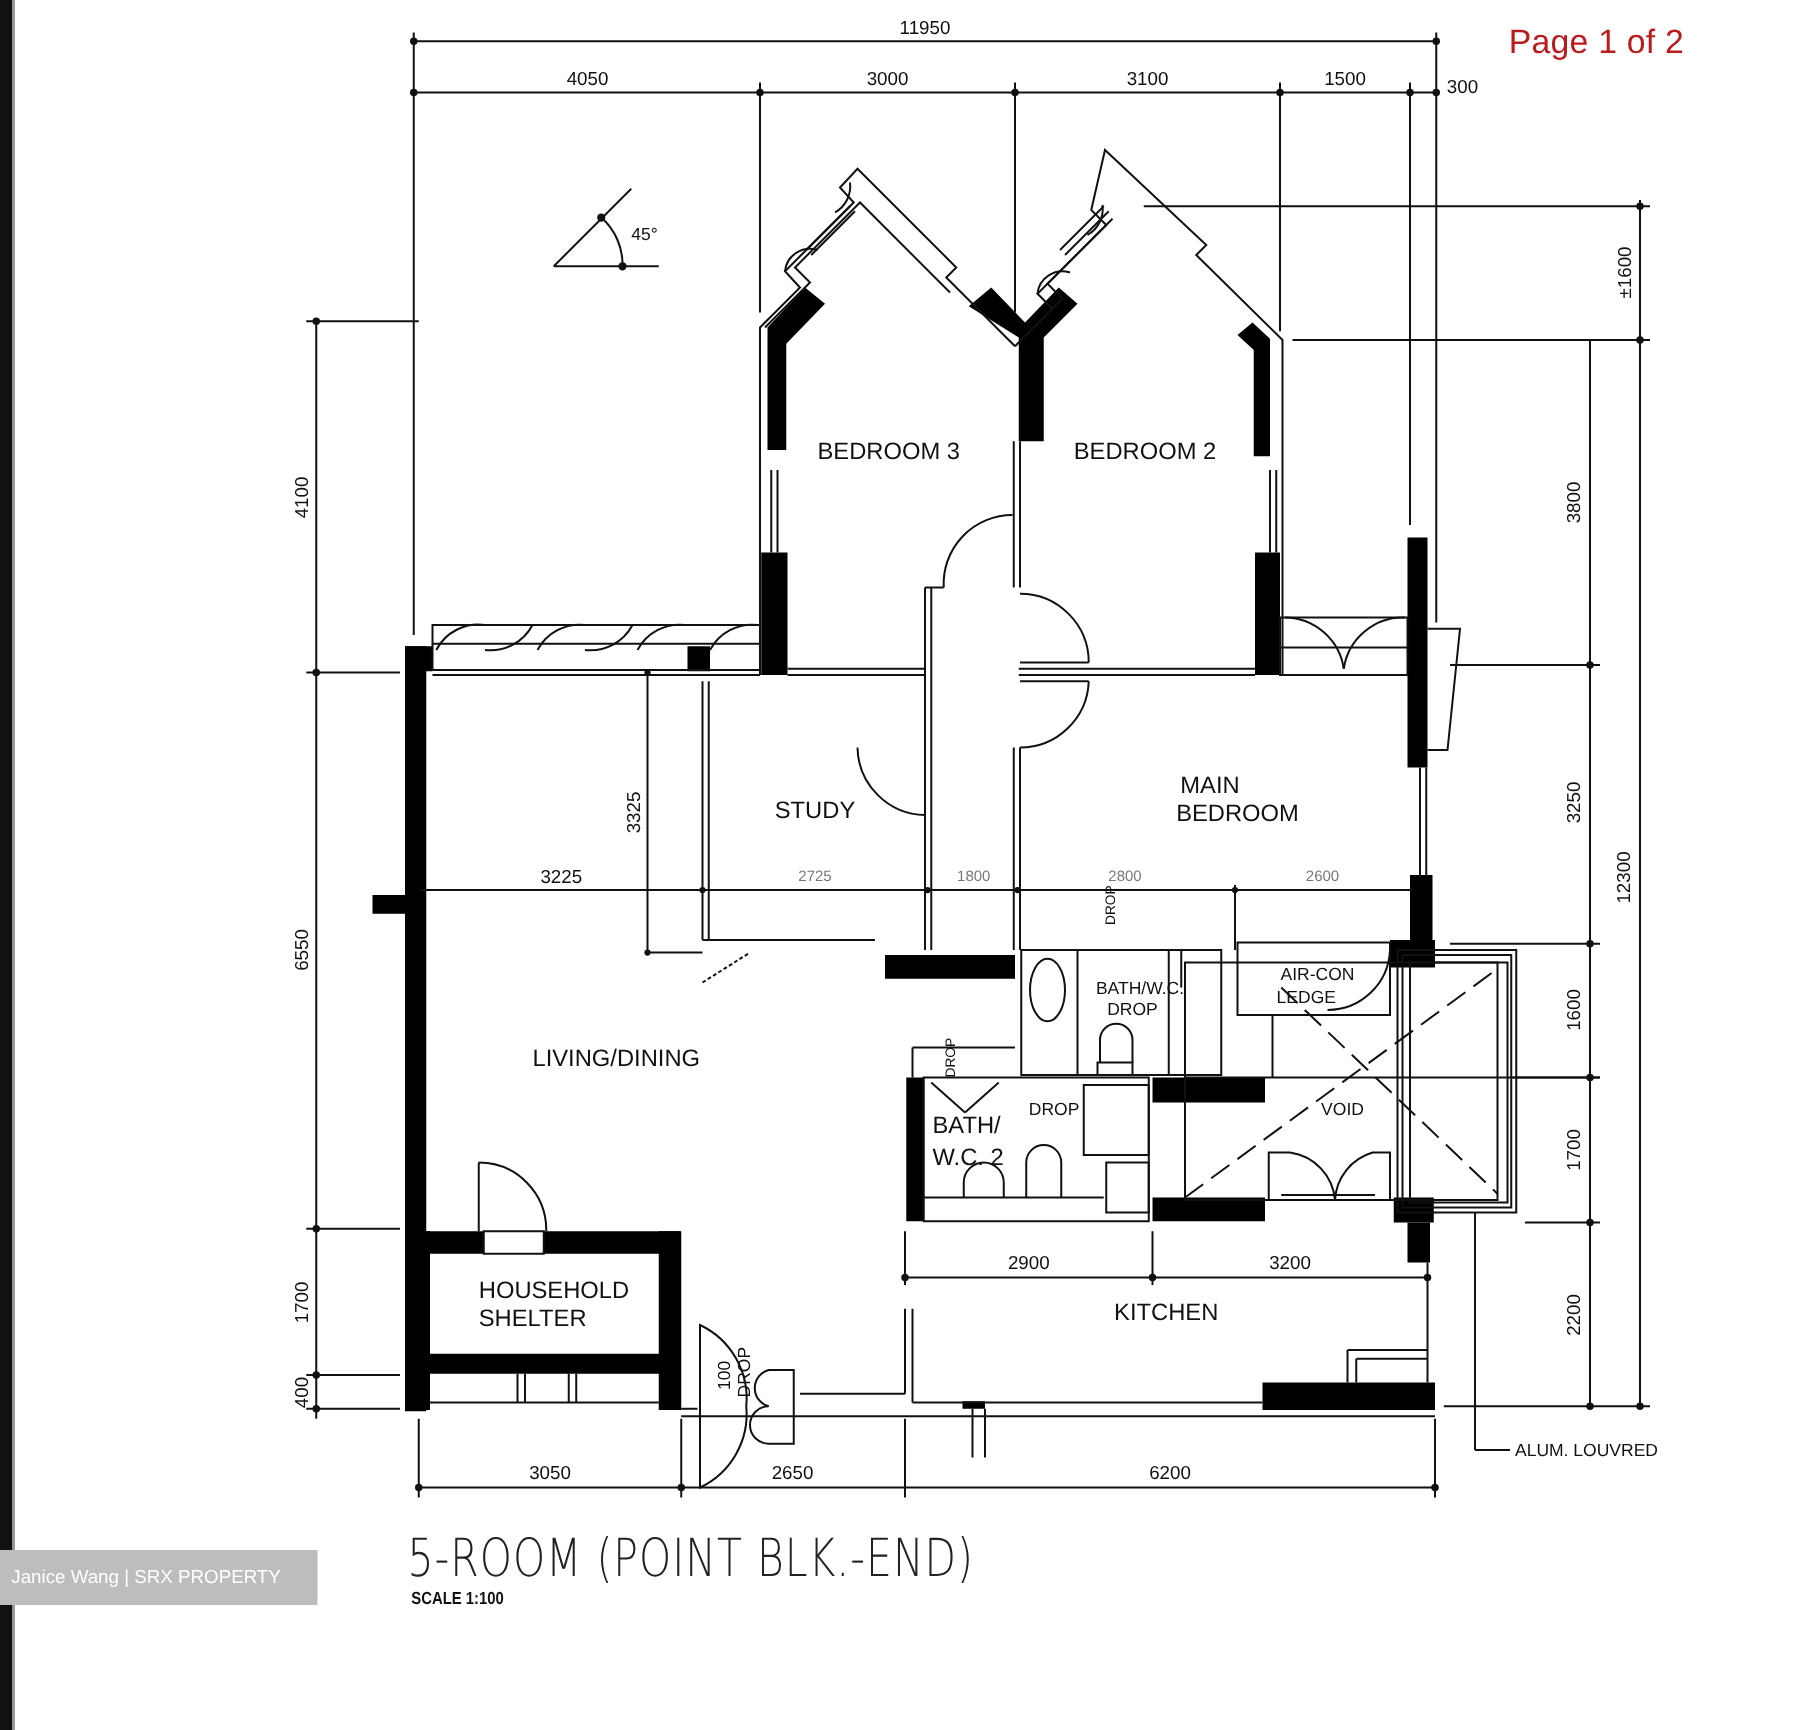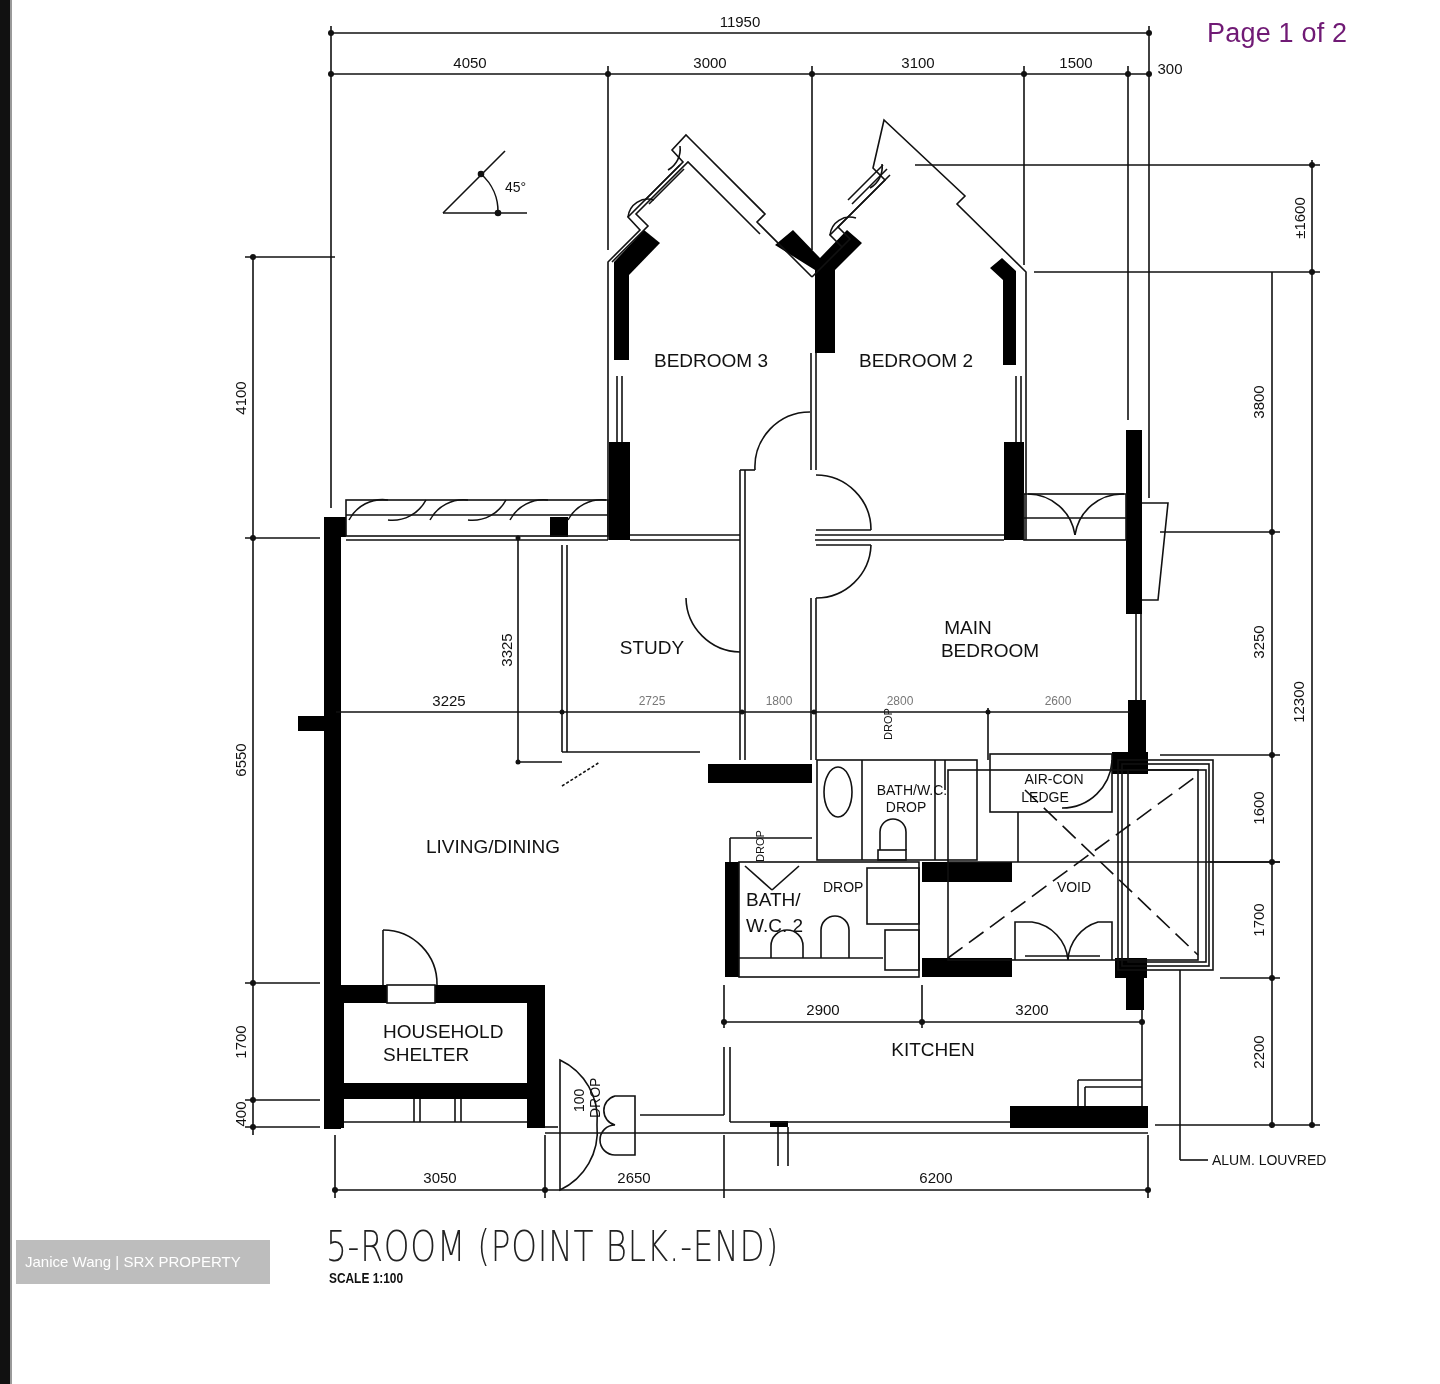--- a/index.html
+++ b/index.html
@@ -1,24 +1,24 @@
 <!DOCTYPE html>
 <html><head>
 <meta charset="utf-8">
 <style>
   html, body { margin: 0; padding: 0; background: #ffffff; }
   body { width: 1440px; height: 1384px; position: relative; overflow: hidden;
          font-family: "Liberation Sans", sans-serif; }
   .left-strip { position: absolute; left: 0; top: 0; width: 10px; height: 1384px; background: #111111; }
   .left-strip-edge { position: absolute; left: 10px; top: 0; width: 2px; height: 1384px; background: #9a9a9a; }
-  .page-indicator { position: absolute; left: 1207px; top: 18px; font-size: 27px; color: #701a75;
+  .page-indicator { position: absolute; left: 1207px; top: 18px; font-size: 27px; color: #b91c1c;
                     font-family: "Liberation Sans", sans-serif; letter-spacing: 0.2px; }
   .watermark { position: absolute; left: 0; top: 1240px; width: 254px; height: 44px; background: #bdbdbd;
                color: #ffffff; font-size: 15px; line-height: 44px; padding-left: 9px; box-sizing: border-box;
-               font-family: "Liberation Sans", sans-serif; white-space: nowrap; margin-left: 16px; }
+               font-family: "Liberation Sans", sans-serif; white-space: nowrap; }
   .plan-title { position: absolute; left: 326px; top: 1222px; font-size: 42px; color: #222;
                 font-family: "DejaVu Sans", sans-serif; font-weight: 300; transform: scaleX(0.78);
                 transform-origin: left top; letter-spacing: 1px; white-space: nowrap; }
   .plan-scale { position: absolute; left: 329px; top: 1270px; font-size: 14px; color: #111; font-weight: bold;
                 font-family: "Liberation Sans", sans-serif; transform: scaleX(0.85); transform-origin: left top; white-space: nowrap; }
   svg.plan { position: absolute; left: 0; top: 0; }
   svg text { font-family: "Liberation Sans", sans-serif; fill: #111; }
   .dim { font-size: 15px; }
   .room { font-size: 19px; }
   .small { font-size: 14px; }

